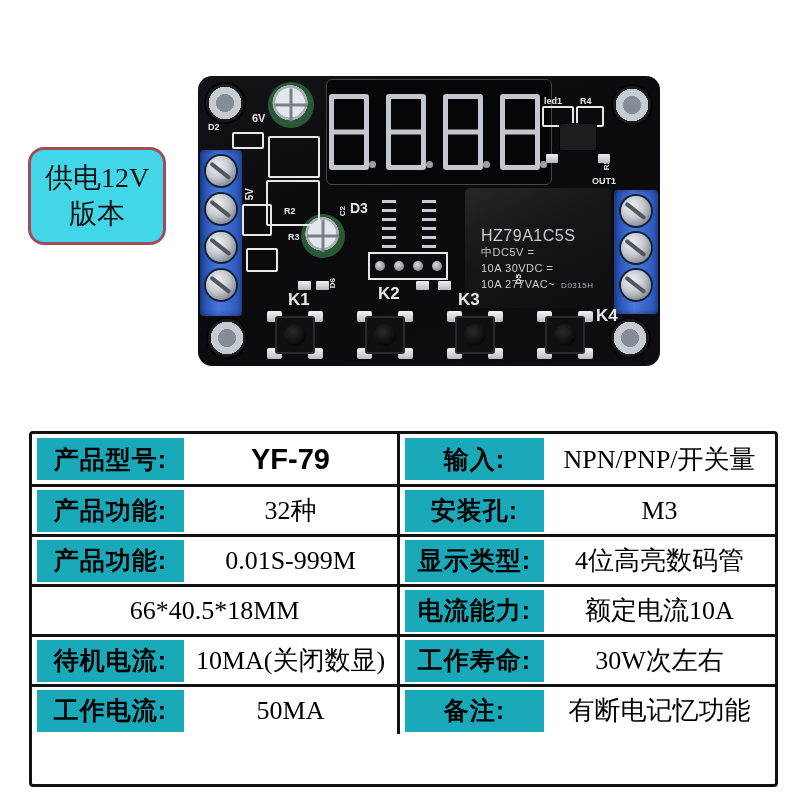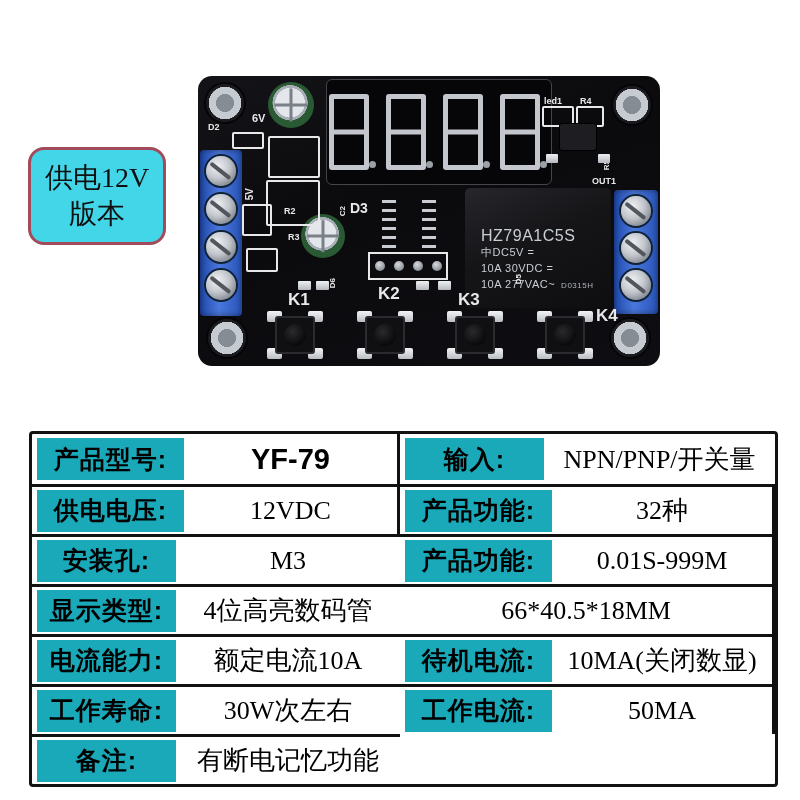--- a/index.html
+++ b/index.html
@@ -221,24 +221,20 @@
 
     <div class="half left r0 model">
       <div class="speclabel">产品型号:</div>
       <div class="specvalue">YF-79</div>
     </div>
     <div class="half right r0">
       <div class="speclabel">输入:</div>
       <div class="specvalue">NPN/PNP/开关量</div>
     </div>
 
-    <div class="half left">
-      <div class="speclabel">供电电压:</div>
-      <div class="specvalue">12VDC</div>
-    </div>
 
     <div class="half left">
       <div class="speclabel">产品功能:</div>
       <div class="specvalue">32种</div>
     </div>
     <div class="half right">
       <div class="speclabel">安装孔:</div>
       <div class="specvalue">M3</div>
     </div>
 

